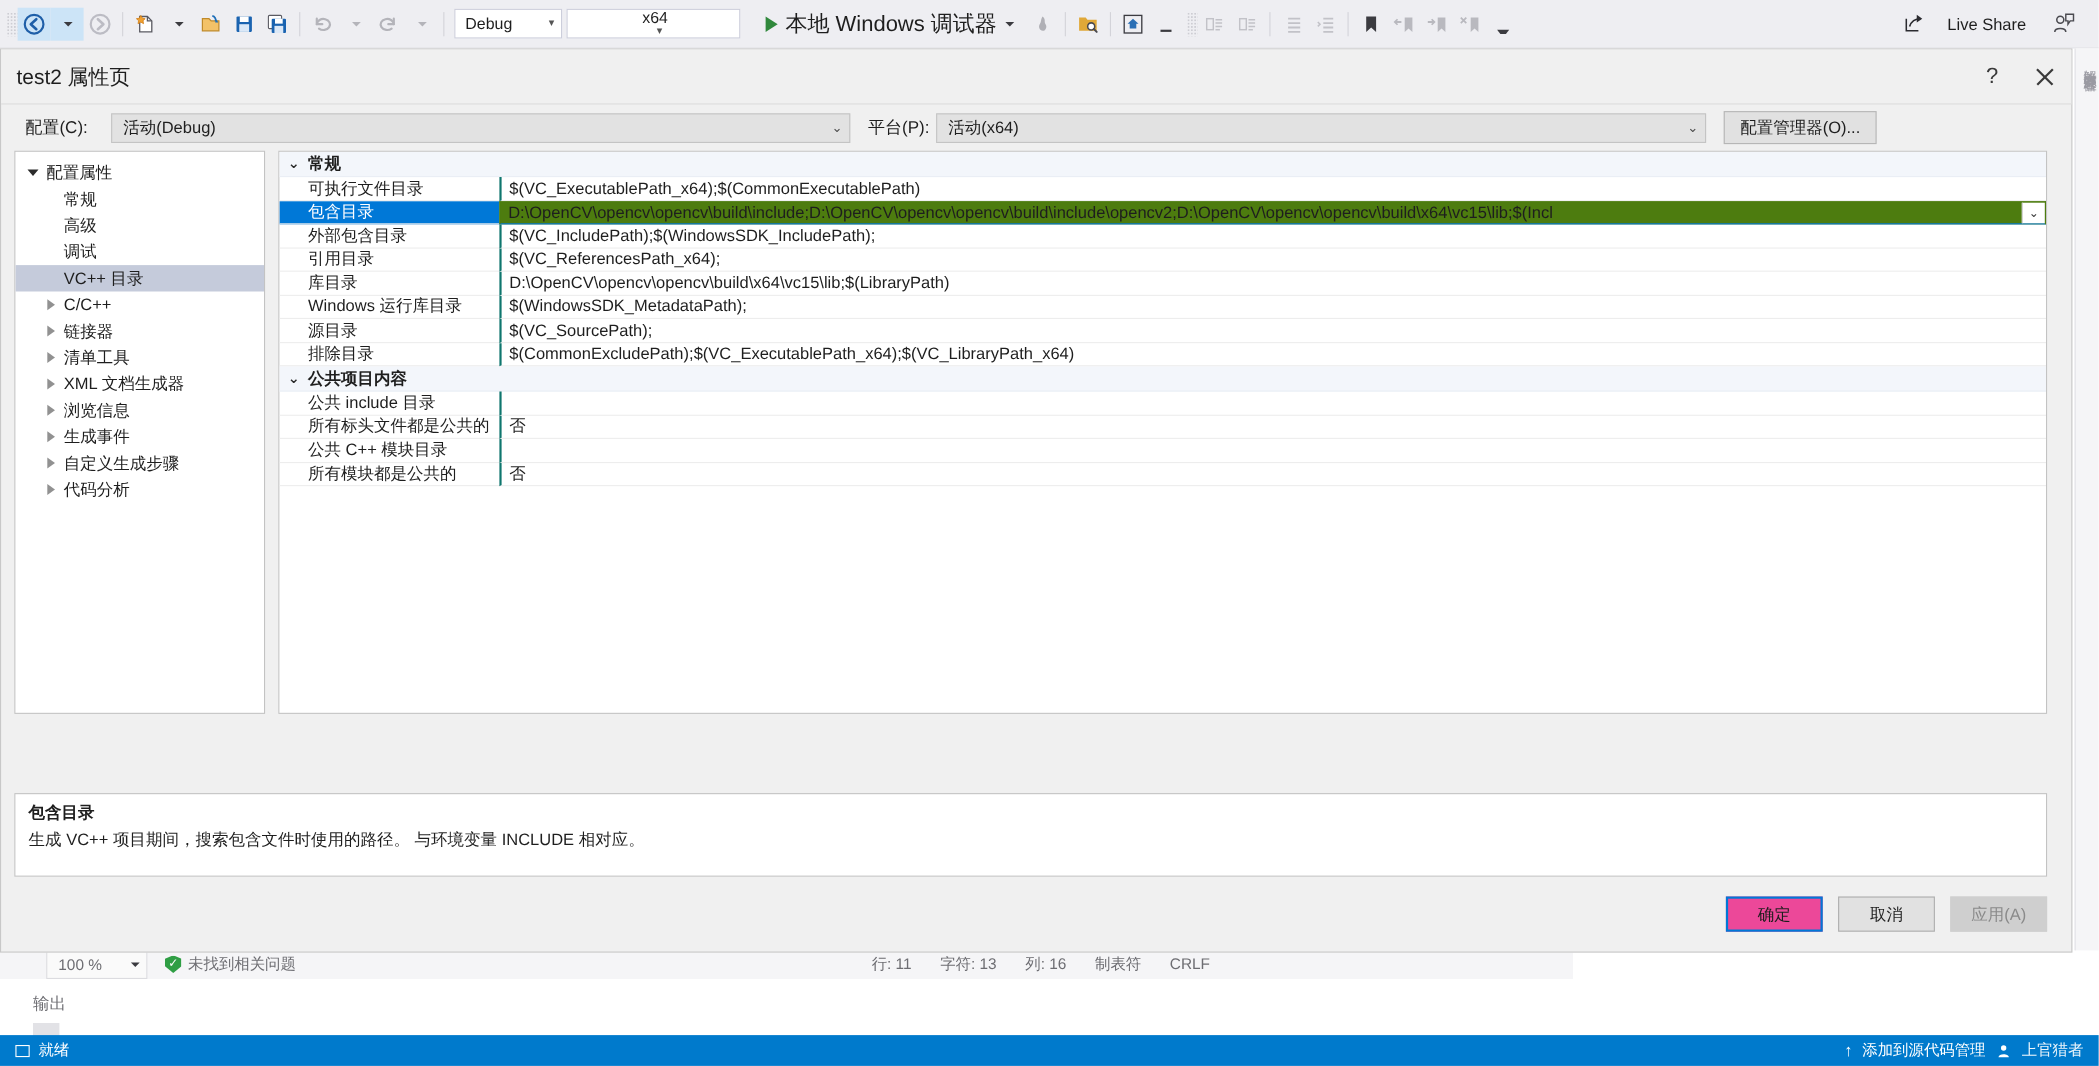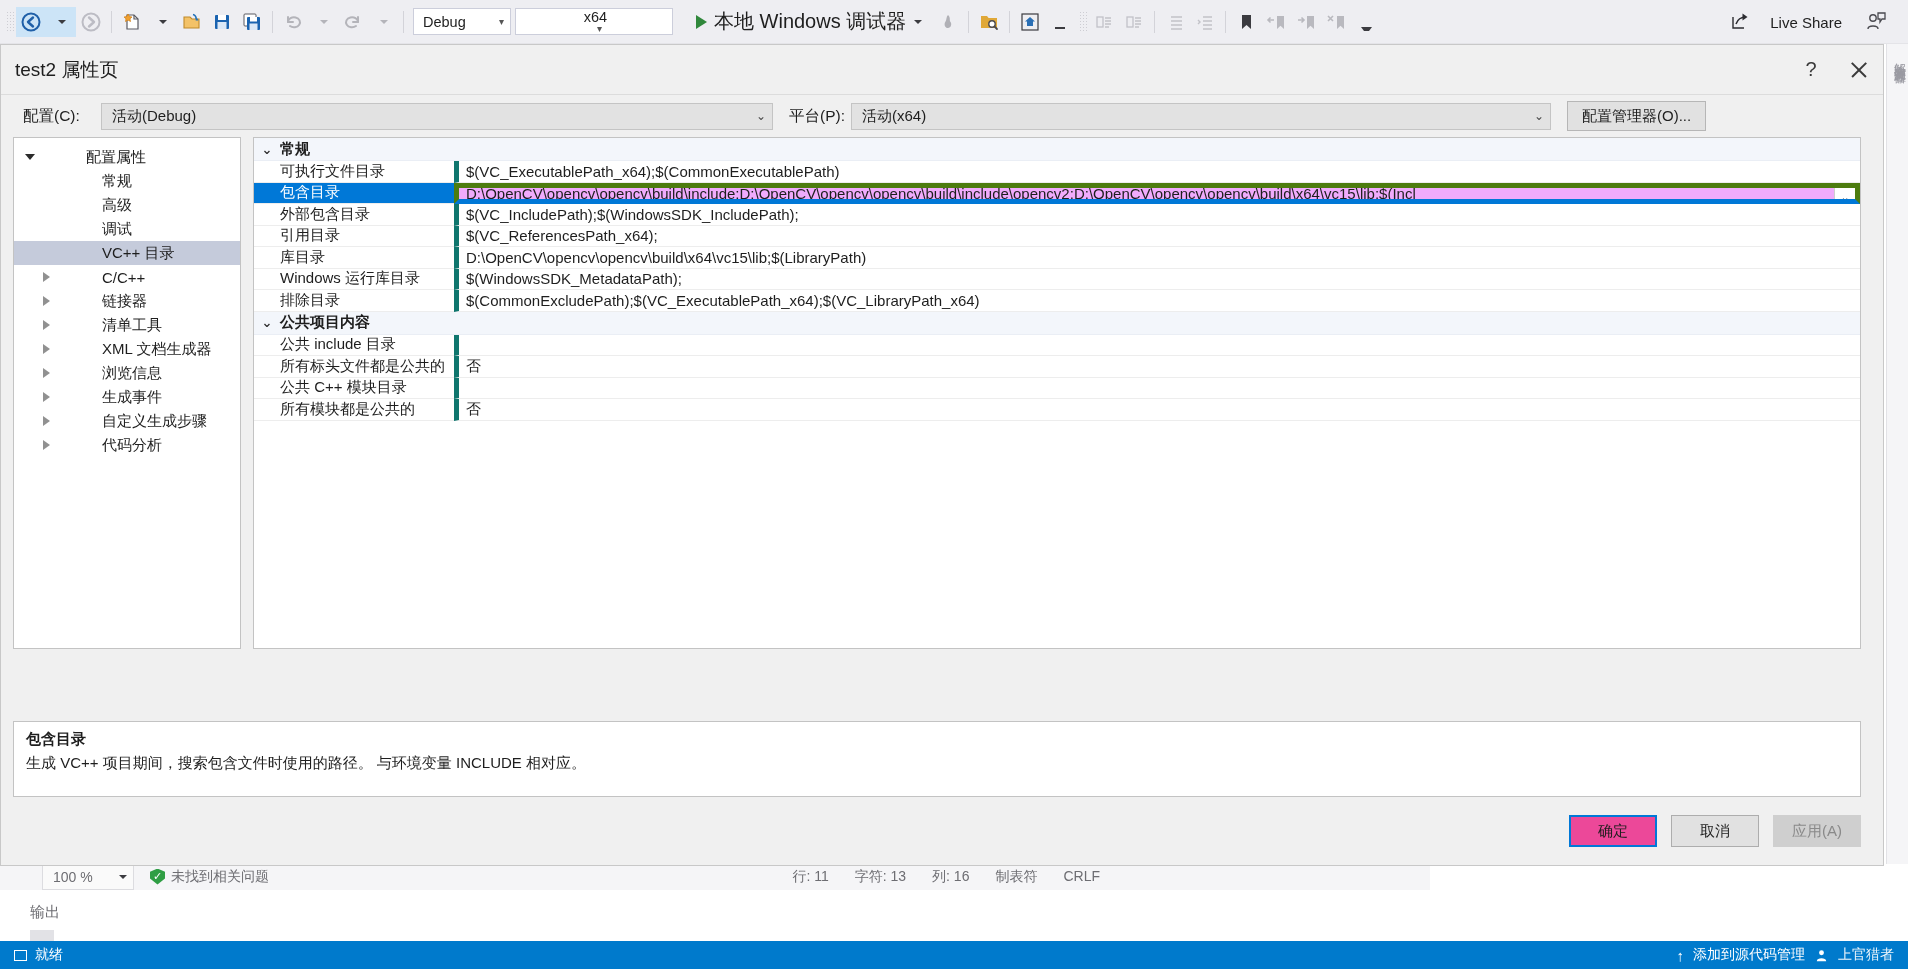--- a/index.html
+++ b/index.html
@@ -109,21 +109,21 @@
 
   
   .dlg-body { flex: 1; display: flex; padding: 0 22px 0 12px; gap: 12px; min-height: 0; }
 
   .tree-pane {
     width: 228px; background: #ffffff; border: 1px solid #c3c3c3;
     padding: 7px 0 0 0; overflow: hidden; height: 512px;
   }
   .tree-item {
     display: flex; align-items: center; height: 24px;
-    font-size: 15px; color: #1e1e1e; padding-left: 8px; white-space: nowrap; gap: 44px;
+    font-size: 15px; color: #1e1e1e; padding-left: 8px; white-space: nowrap;
   }
   .tree-item.sel { background: #c5cbdb; }
   .tw-arrow { width: 16px; display: flex; align-items: center; justify-content: center; }
   .tri-down { width:0;height:0;border-left:5px solid transparent;border-right:5px solid transparent;border-top:6px solid #2b2b2b; }
   .tri-right-outline {
     width: 0; height: 0;
     border-top: 5px solid transparent; border-bottom: 5px solid transparent;
     border-left: 7px solid #6c6c6c; opacity: .75;
   }
   .tree-indent-1 { padding-left: 24px; }
@@ -142,24 +142,24 @@
   .prop-row { display: flex; height: 21.5px; align-items: center; font-size: 15px; color: #1e1e1e; }
   .prop-row.sel .pname { background: #0078d7; color: #ffffff; }
   .pname {
     width: 200px; padding-left: 26px; white-space: nowrap; overflow: hidden;
     height: 21.5px; display: flex; align-items: center;
     border-bottom: 1px solid #ededed;
   }
   .pval {
     flex: 1; padding-left: 7px; white-space: nowrap; overflow: hidden;
     height: 21.5px; display: flex; align-items: center;
-    border-bottom: 1px solid #ededed; border-left: 5px solid #0f766e;
+    border-bottom: 1px solid #ededed; border-left: 2px solid #0f766e;
     position: relative;
   }
-  .pval.editing { border: 5px solid #4d7c0f; border-bottom-color:#0078d7; background:#f0abfc; }
+  .pval.editing { border: 1px solid #4d7c0f; border-bottom-color:#0078d7; background:#4d7c0f; }
   .val-dd {
     position: absolute; right: 0; top: 0; width: 21px; height: 20px;
     background: #ffffff; border-left: 1px solid #cfcfcf;
     display: flex; align-items: center; justify-content: center;
     font-size: 11px; color: #3a3a3a;
   }
 
   .desc-pane {
     margin: 10px 22px 0 12px; height: 76px; background: #ffffff;
     border: 1px solid #c3c3c3; padding: 8px 12px;
@@ -583,20 +583,26 @@
                 <span>D:\OpenCV\opencv\opencv\build\x64\vc15\lib;$(LibraryPath)</span>
               </div>
             </div>
             <div class="prop-row">
               <div class="pname">Windows 运行库目录</div>
               <div class="pval">
                 <span>$(WindowsSDK_MetadataPath);</span>
               </div>
             </div>
             <div class="prop-row">
+              <div class="pname">源目录</div>
+              <div class="pval">
+                <span>$(VC_SourcePath);</span>
+              </div>
+            </div>
+            <div class="prop-row">
               <div class="pname">排除目录</div>
               <div class="pval">
                 <span>$(CommonExcludePath);$(VC_ExecutablePath_x64);$(VC_LibraryPath_x64)</span>
               </div>
             </div>
             <div class="grp-row">
               <span class="grp-chev">⌄</span>
               <span>公共项目内容</span>
             </div>
             <div class="prop-row">

